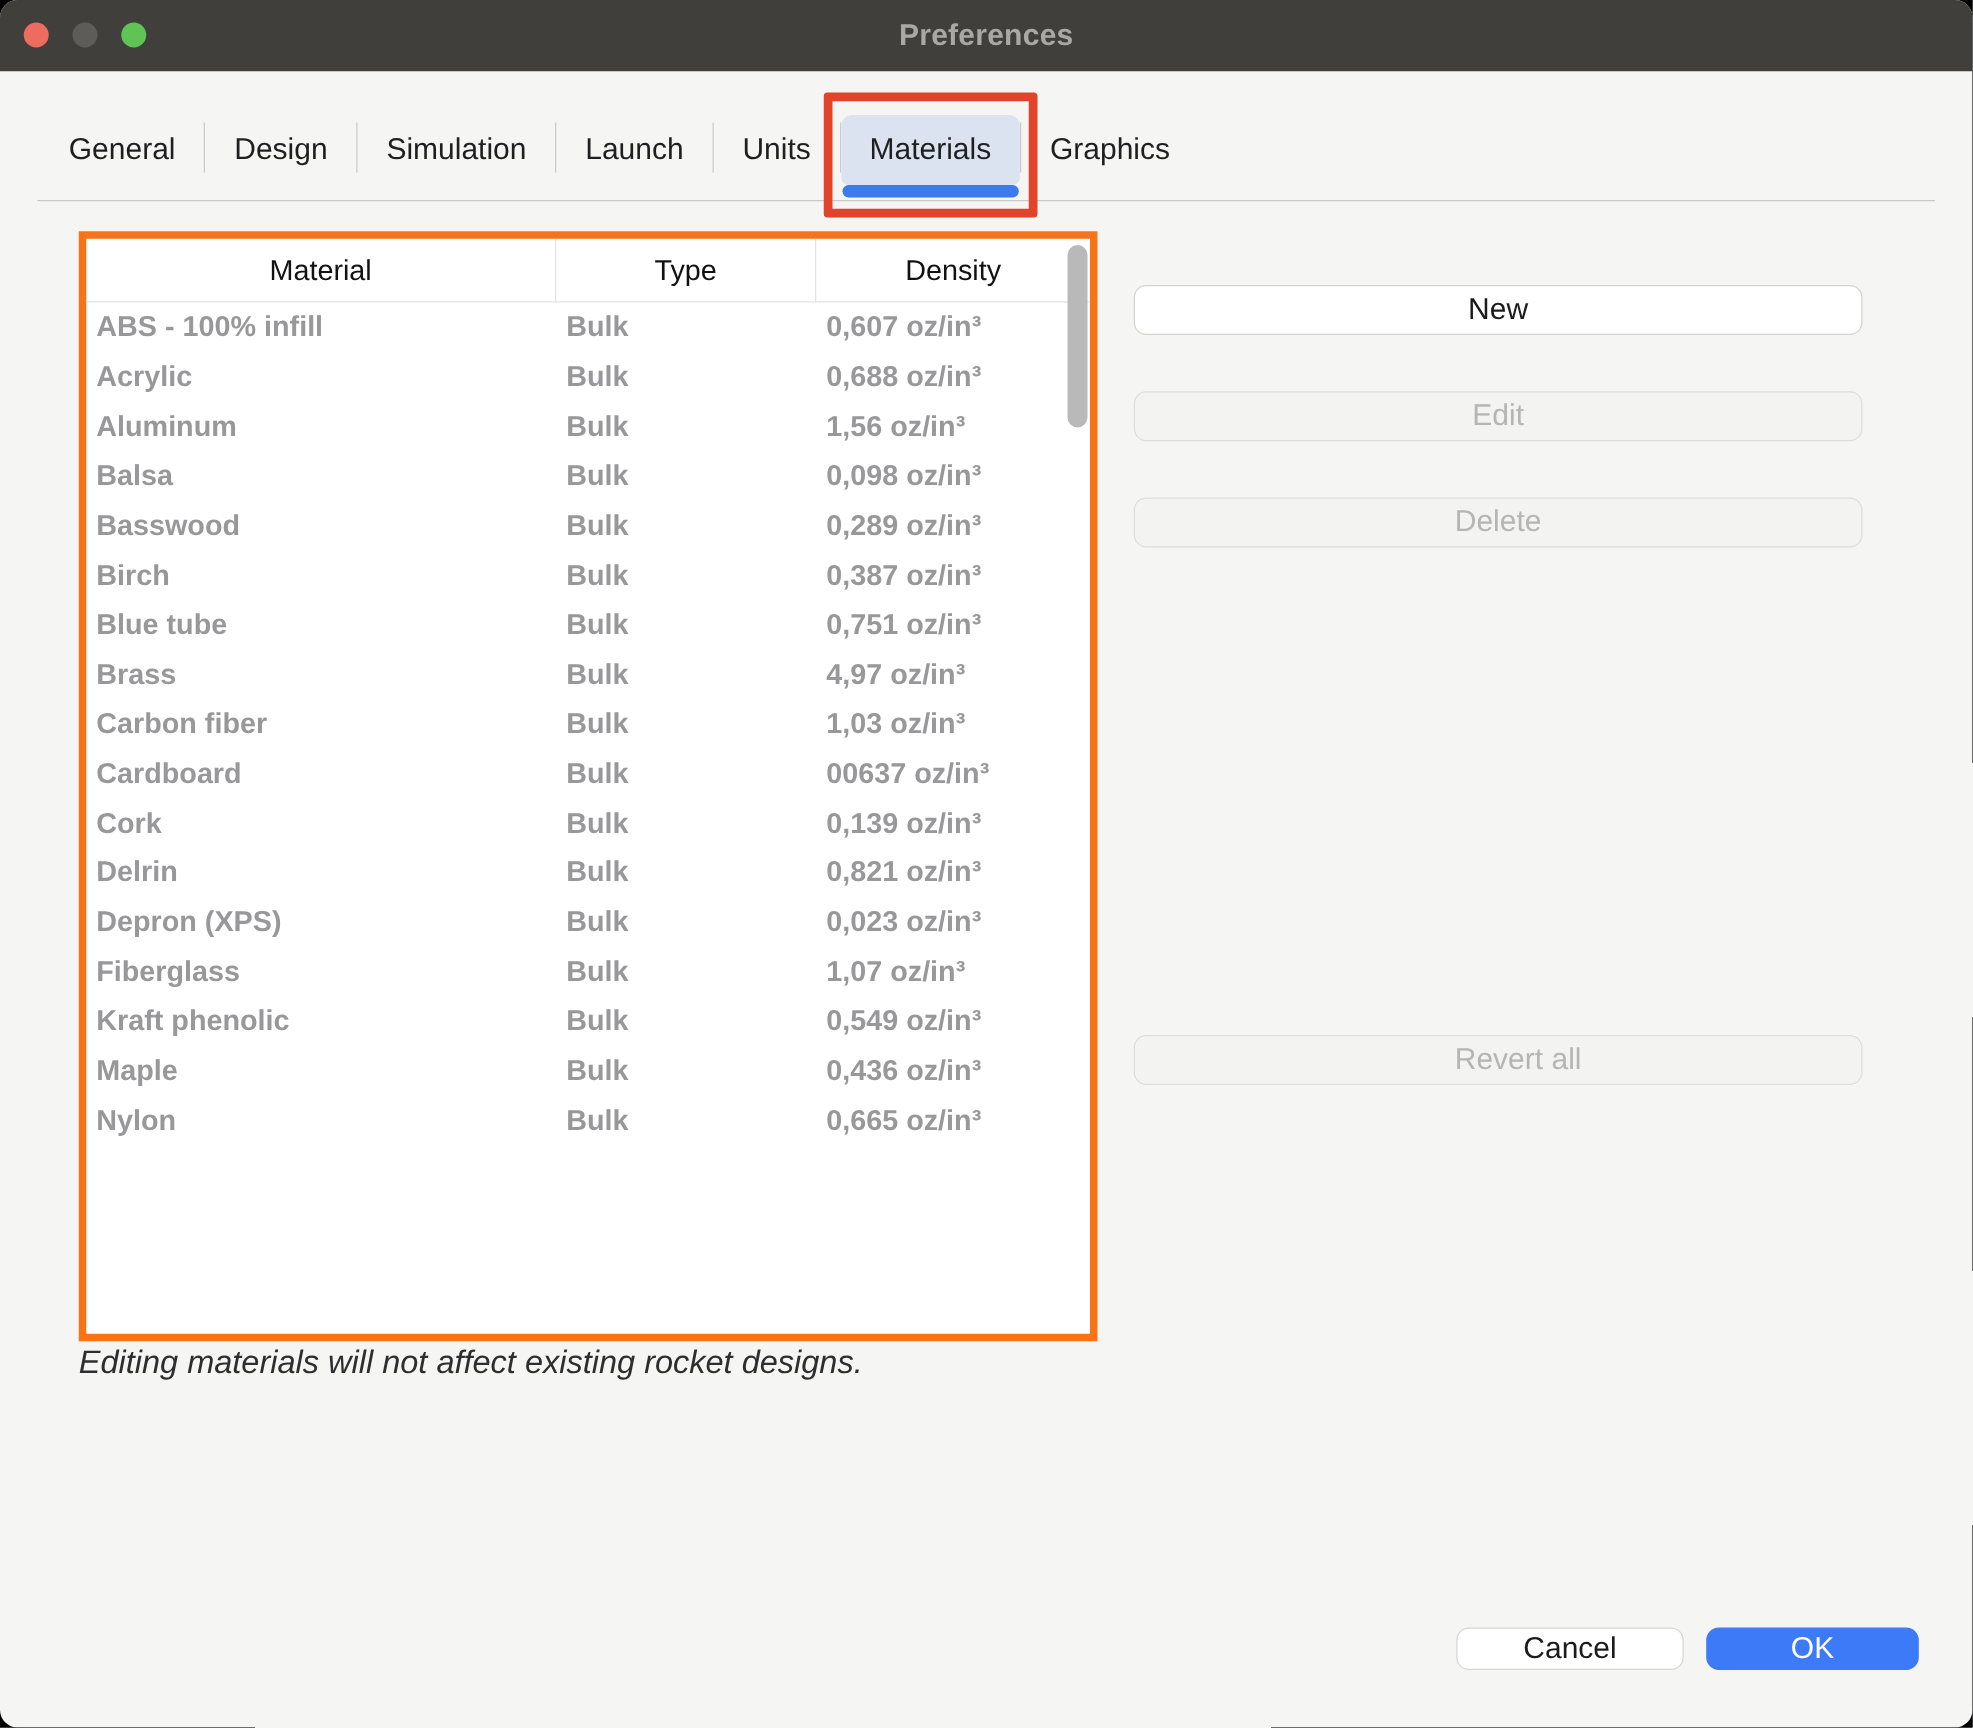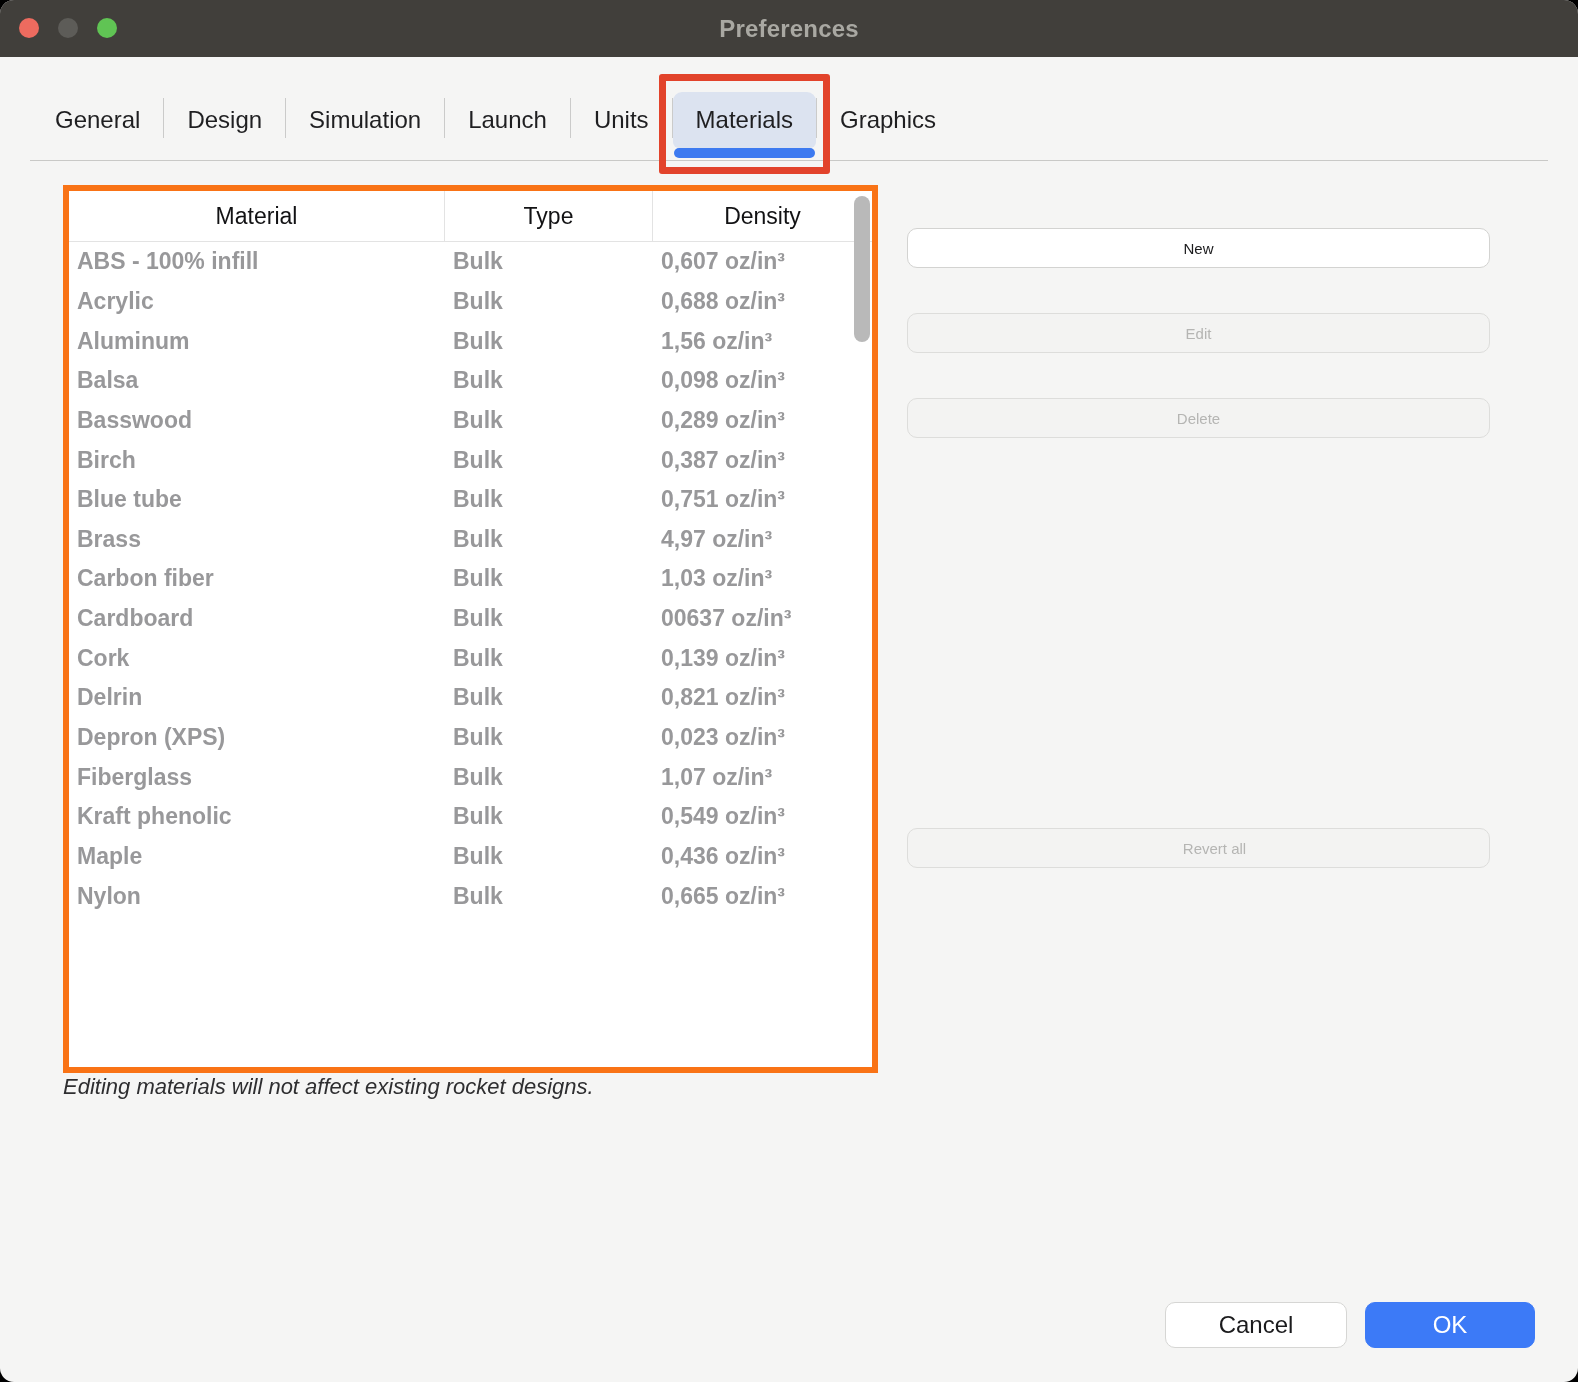--- a/index.html
+++ b/index.html
@@ -72,38 +72,38 @@
   .cell.c0 { width: 376px; }
   .cell.c1 { width: 208px; }
   .cell.c2 { flex: 1; }
   .scroll-thumb {
     position: absolute; right: 2px; top: 5px; width: 16px; height: 146px;
     background: #b9b9b9; border-radius: 8px;
   }
   
   .side-btn {
     position: absolute; left: 907px; width: 583px; height: 40px;
-    border-radius: 10px; font-size: 15px;
+    border-radius: 10px; font-size: 24px;
     display: flex; align-items: center; justify-content: center;
     font-family: inherit;
   }
   .side-btn.enabled { background: #fff; border: 1px solid #d3d3d1; color: #1b1b1d; }
   .side-btn.disabled { background: #f3f3f2; border: 1px solid #dddddb; color: #b5b5b3; }
   .btn-new { top: 228px; }
   .btn-edit { top: 313px; }
   .btn-delete { top: 398px; }
   .btn-revert { top: 828px; padding-left: 32px; }
   
   .note {
     position: absolute; left: 63px; top: 1074px;
-    font-size: 22px; font-style: italic; color: #2e2e30;
+    font-size: 26px; font-style: italic; color: #2e2e30;
   }
   
   .footer-btn {
-    position: absolute; top: 1302px; height: 46px; border-radius: 10px;
+    position: absolute; top: 1302px; height: 34px; border-radius: 10px;
     display: flex; align-items: center; justify-content: center;
     font-size: 24px; font-family: inherit;
   }
   .btn-cancel { left: 1165px; width: 182px; background: #fff; border: 1px solid #d6d6d4; color: #1b1b1d; }
   .btn-ok { left: 1365px; width: 170px; background: var(--accent-blue); border: 1px solid var(--accent-blue); color: #fff; }
 </style>
 </head>
 <body>
 
 <div class="window">

